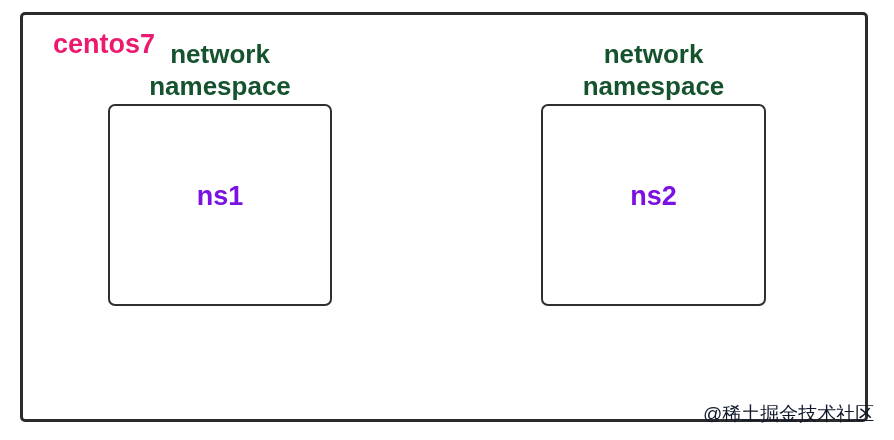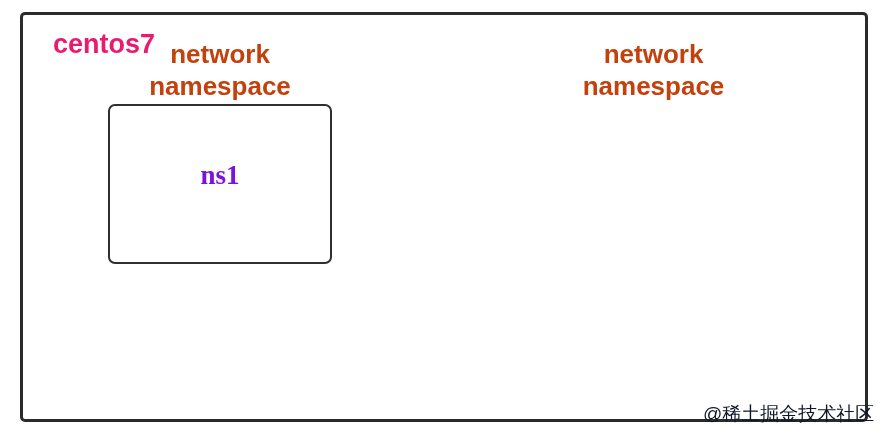--- a/index.html
+++ b/index.html
@@ -37,37 +37,36 @@
   .ns-group {
     position: absolute;
     top: 38px;
     text-align: center;
   }
   .ns-group.left  { left: 108px; width: 224px; }
   .ns-group.right { left: 541px; width: 225px; }
   .ns-title {
     font-size: 26px;
     font-weight: bold;
-    color: #c2410c;
+    color: #14532d;
     line-height: 32px;
     height: 64px;
     white-space: normal;
   }
   .ns-box {
     margin-top: 2px;
-    height: 160px;
+    height: 202px;
     border: 2px solid #2f2f2f;
     border-radius: 7px;
     background: #ffffff;
     box-sizing: border-box;
     display: flex;
     align-items: center;
     justify-content: center;
     padding-bottom: 18px;
-    font-family: Liberation Serif, serif;
   }
   .ns-name {
     font-size: 27px;
     font-weight: bold;
     color: #7c12e1;
   }
   .watermark {
     position: absolute;
     left: 703px;
     top: 401px;
@@ -86,15 +85,18 @@
 
 <div class="ns-group left">
   <div class="ns-title">network namespace</div>
   <div class="ns-box">
     <span class="ns-name">ns1</span>
   </div>
 </div>
 
 <div class="ns-group right">
   <div class="ns-title">network namespace</div>
+  <div class="ns-box">
+    <span class="ns-name">ns2</span>
+  </div>
 </div>
 
 <div class="watermark">@稀土掘金技术社区</div>
 
 </body></html>

